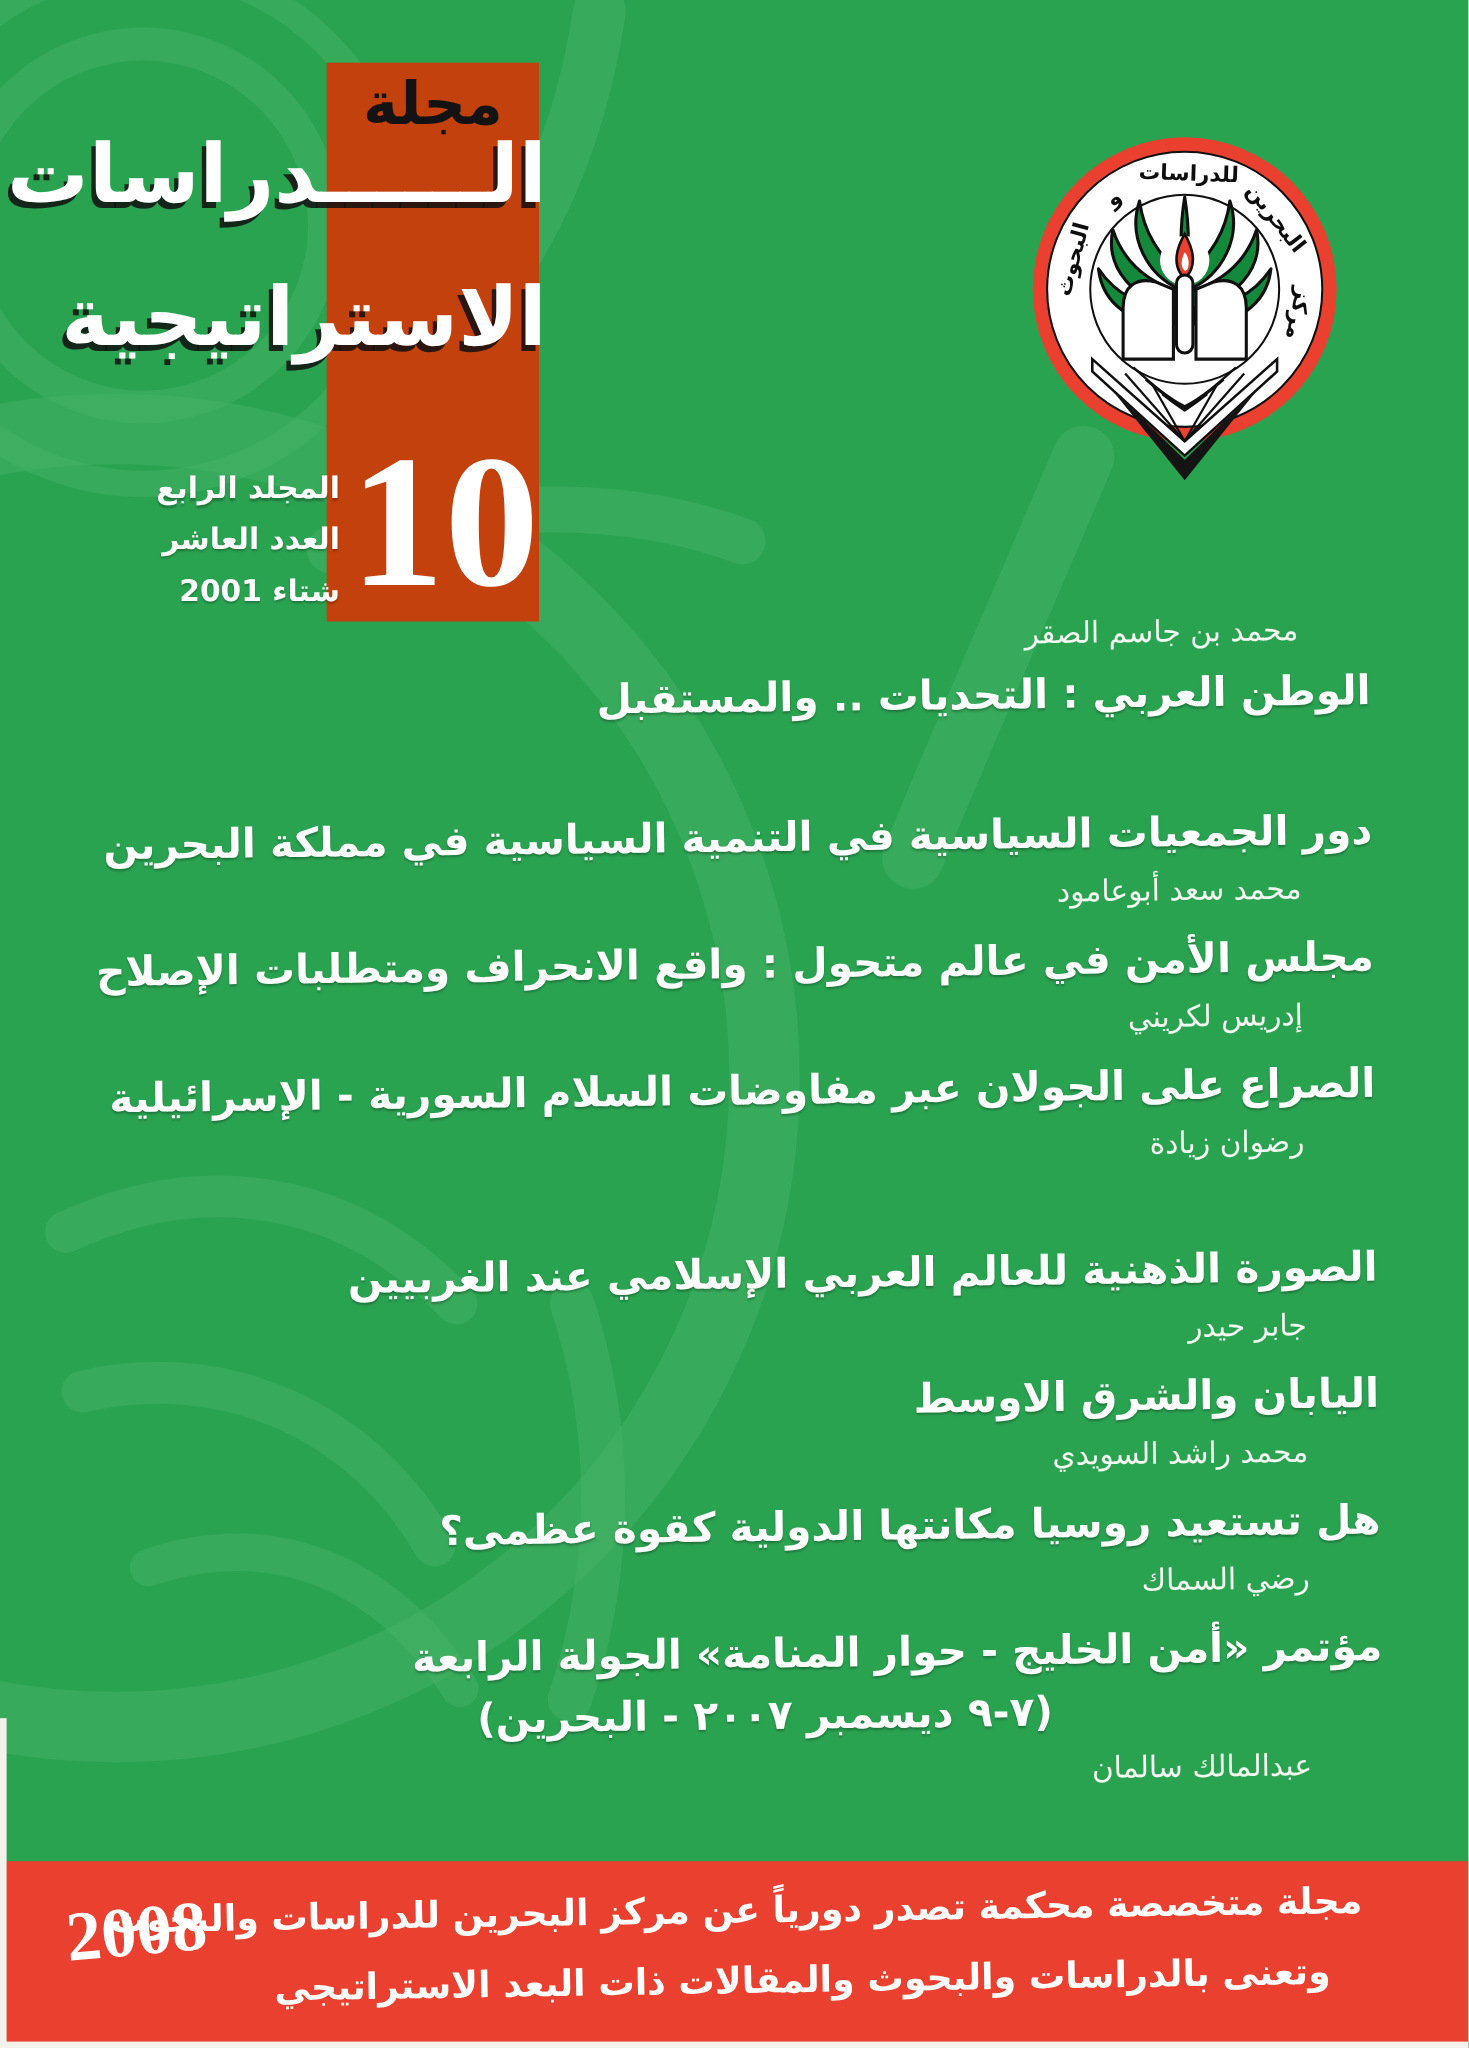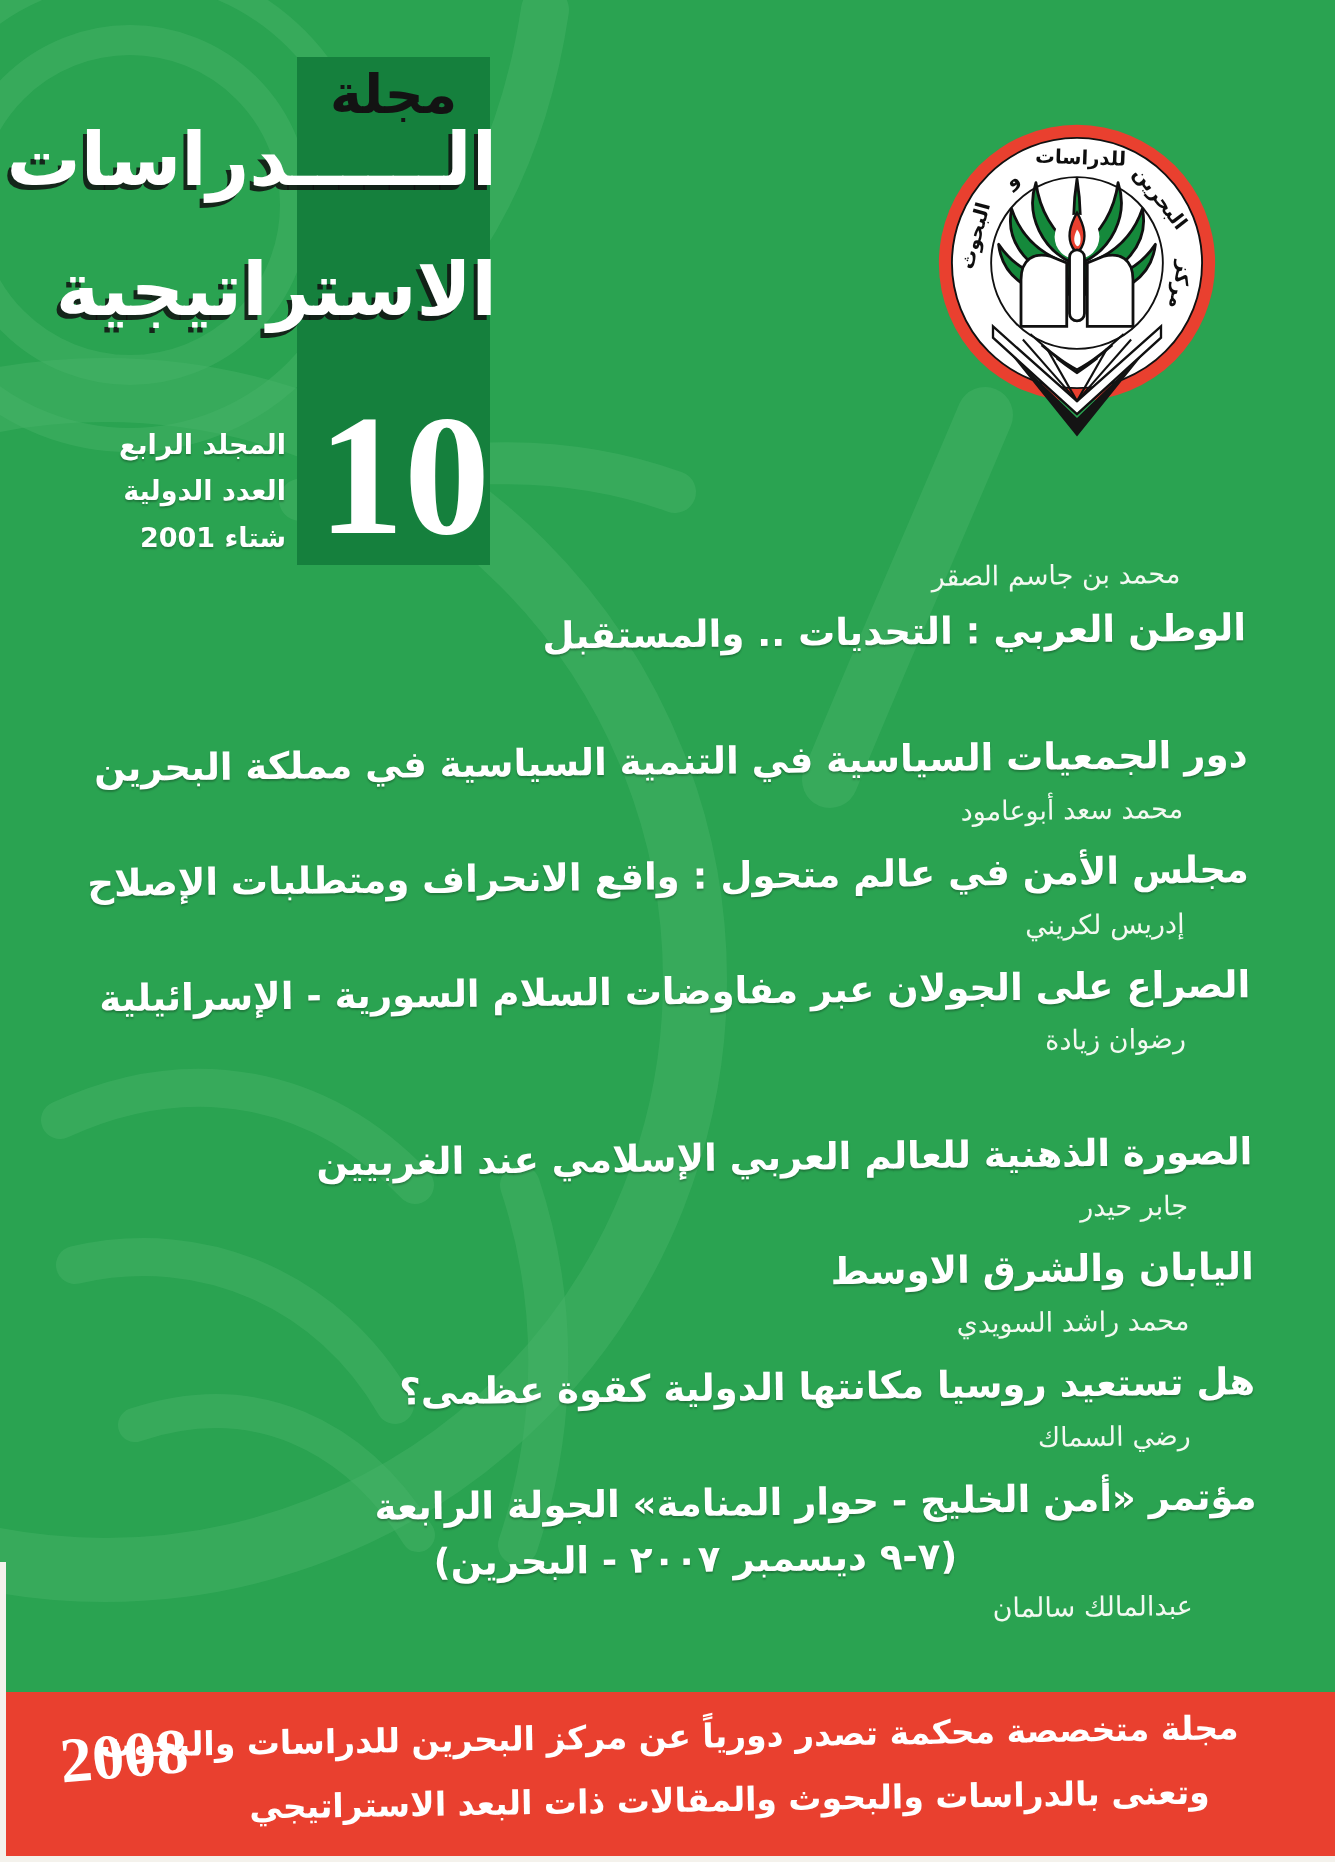--- a/index.html
+++ b/index.html
@@ -4,29 +4,29 @@
 <style>
   html,body{margin:0;padding:0;background:#ffffff;}
   .cover{
     position:relative;width:1335px;height:1862px;overflow:hidden;
     background:#2aa351;direction:rtl;
     font-family:"DejaVu Sans",sans-serif;
   }
   
   .watermark{position:absolute;inset:0;z-index:1;}
   
-  .red-block{position:absolute;left:297px;top:57px;width:193px;height:508px;background:#15803d;z-index:2;}
+  .red-block{position:absolute;left:297px;top:57px;width:193px;height:508px;background:#c2410c;z-index:2;}
   .kicker{margin-top:8px;text-align:center;font-weight:700;font-size:54px;line-height:1.1;color:#131313;}
   .issue-number{position:absolute;bottom:4px;left:0;right:0;text-align:center;
     font-family:"Liberation Serif",serif;font-weight:700;font-size:172px;line-height:1;color:#ffffff;padding-left:36px;}
   .cover-title{position:absolute;right:838px;z-index:3;color:#ffffff;white-space:nowrap;
     font-weight:700;font-size:74px;line-height:1;text-shadow:-4px 5px 0 rgba(16,16,16,.85);}
   .cover-title.l1{top:122px;}
   .cover-title.l2{top:252px;}
-  .issue-meta{position:absolute;top:422px;right:1049px;z-index:3;text-align:right;color:#ffffff;
+  .issue-meta{position:absolute;top:422px;right:1026px;z-index:3;text-align:right;color:#ffffff;
     font-weight:700;font-size:27px;line-height:1.72;white-space:nowrap;
     text-shadow:0 2px 2px rgba(0,0,0,.25);}
   
   .logo{position:absolute;top:123px;right:118px;width:280px;height:322px;z-index:2;}
   
   .toc{position:absolute;top:552px;right:0;left:0;z-index:3;padding:0 90px 0 24px;color:#ffffff;
     transform:rotate(-0.7deg);transform-origin:top right;}
   .toc-entry{margin-bottom:14px;}
   .toc-entry.gap-lg{margin-bottom:72px;}
   .toc-entry.gap-md{margin-bottom:66px;}
@@ -70,21 +70,21 @@
   <div class="red-block">
     <div class="kicker">مجلة</div>
     <div class="issue-number">10</div>
   </div>
 
   <div class="cover-title l1">الــــــدراسات</div>
   <div class="cover-title l2">الاستراتيجية</div>
 
   <div class="issue-meta">
     <div>المجلد الرابع</div>
-    <div>العدد الدولية</div>
+    <div>العدد العاشر</div>
     <div>شتاء 2001</div>
   </div>
 
   <div class="logo">
     <svg viewBox="0 0 300 345" width="280" height="322">
       <circle cx="150" cy="150" r="148" fill="#e9402f"></circle>
       <circle cx="150" cy="150" r="134" fill="#ffffff" stroke="#111111" stroke-width="2"></circle>
       <circle cx="150" cy="150" r="92" fill="#ffffff" stroke="#111111" stroke-width="2"></circle>
 
       <g fill="#15893b" stroke="#101010" stroke-width="3" stroke-linejoin="round">

